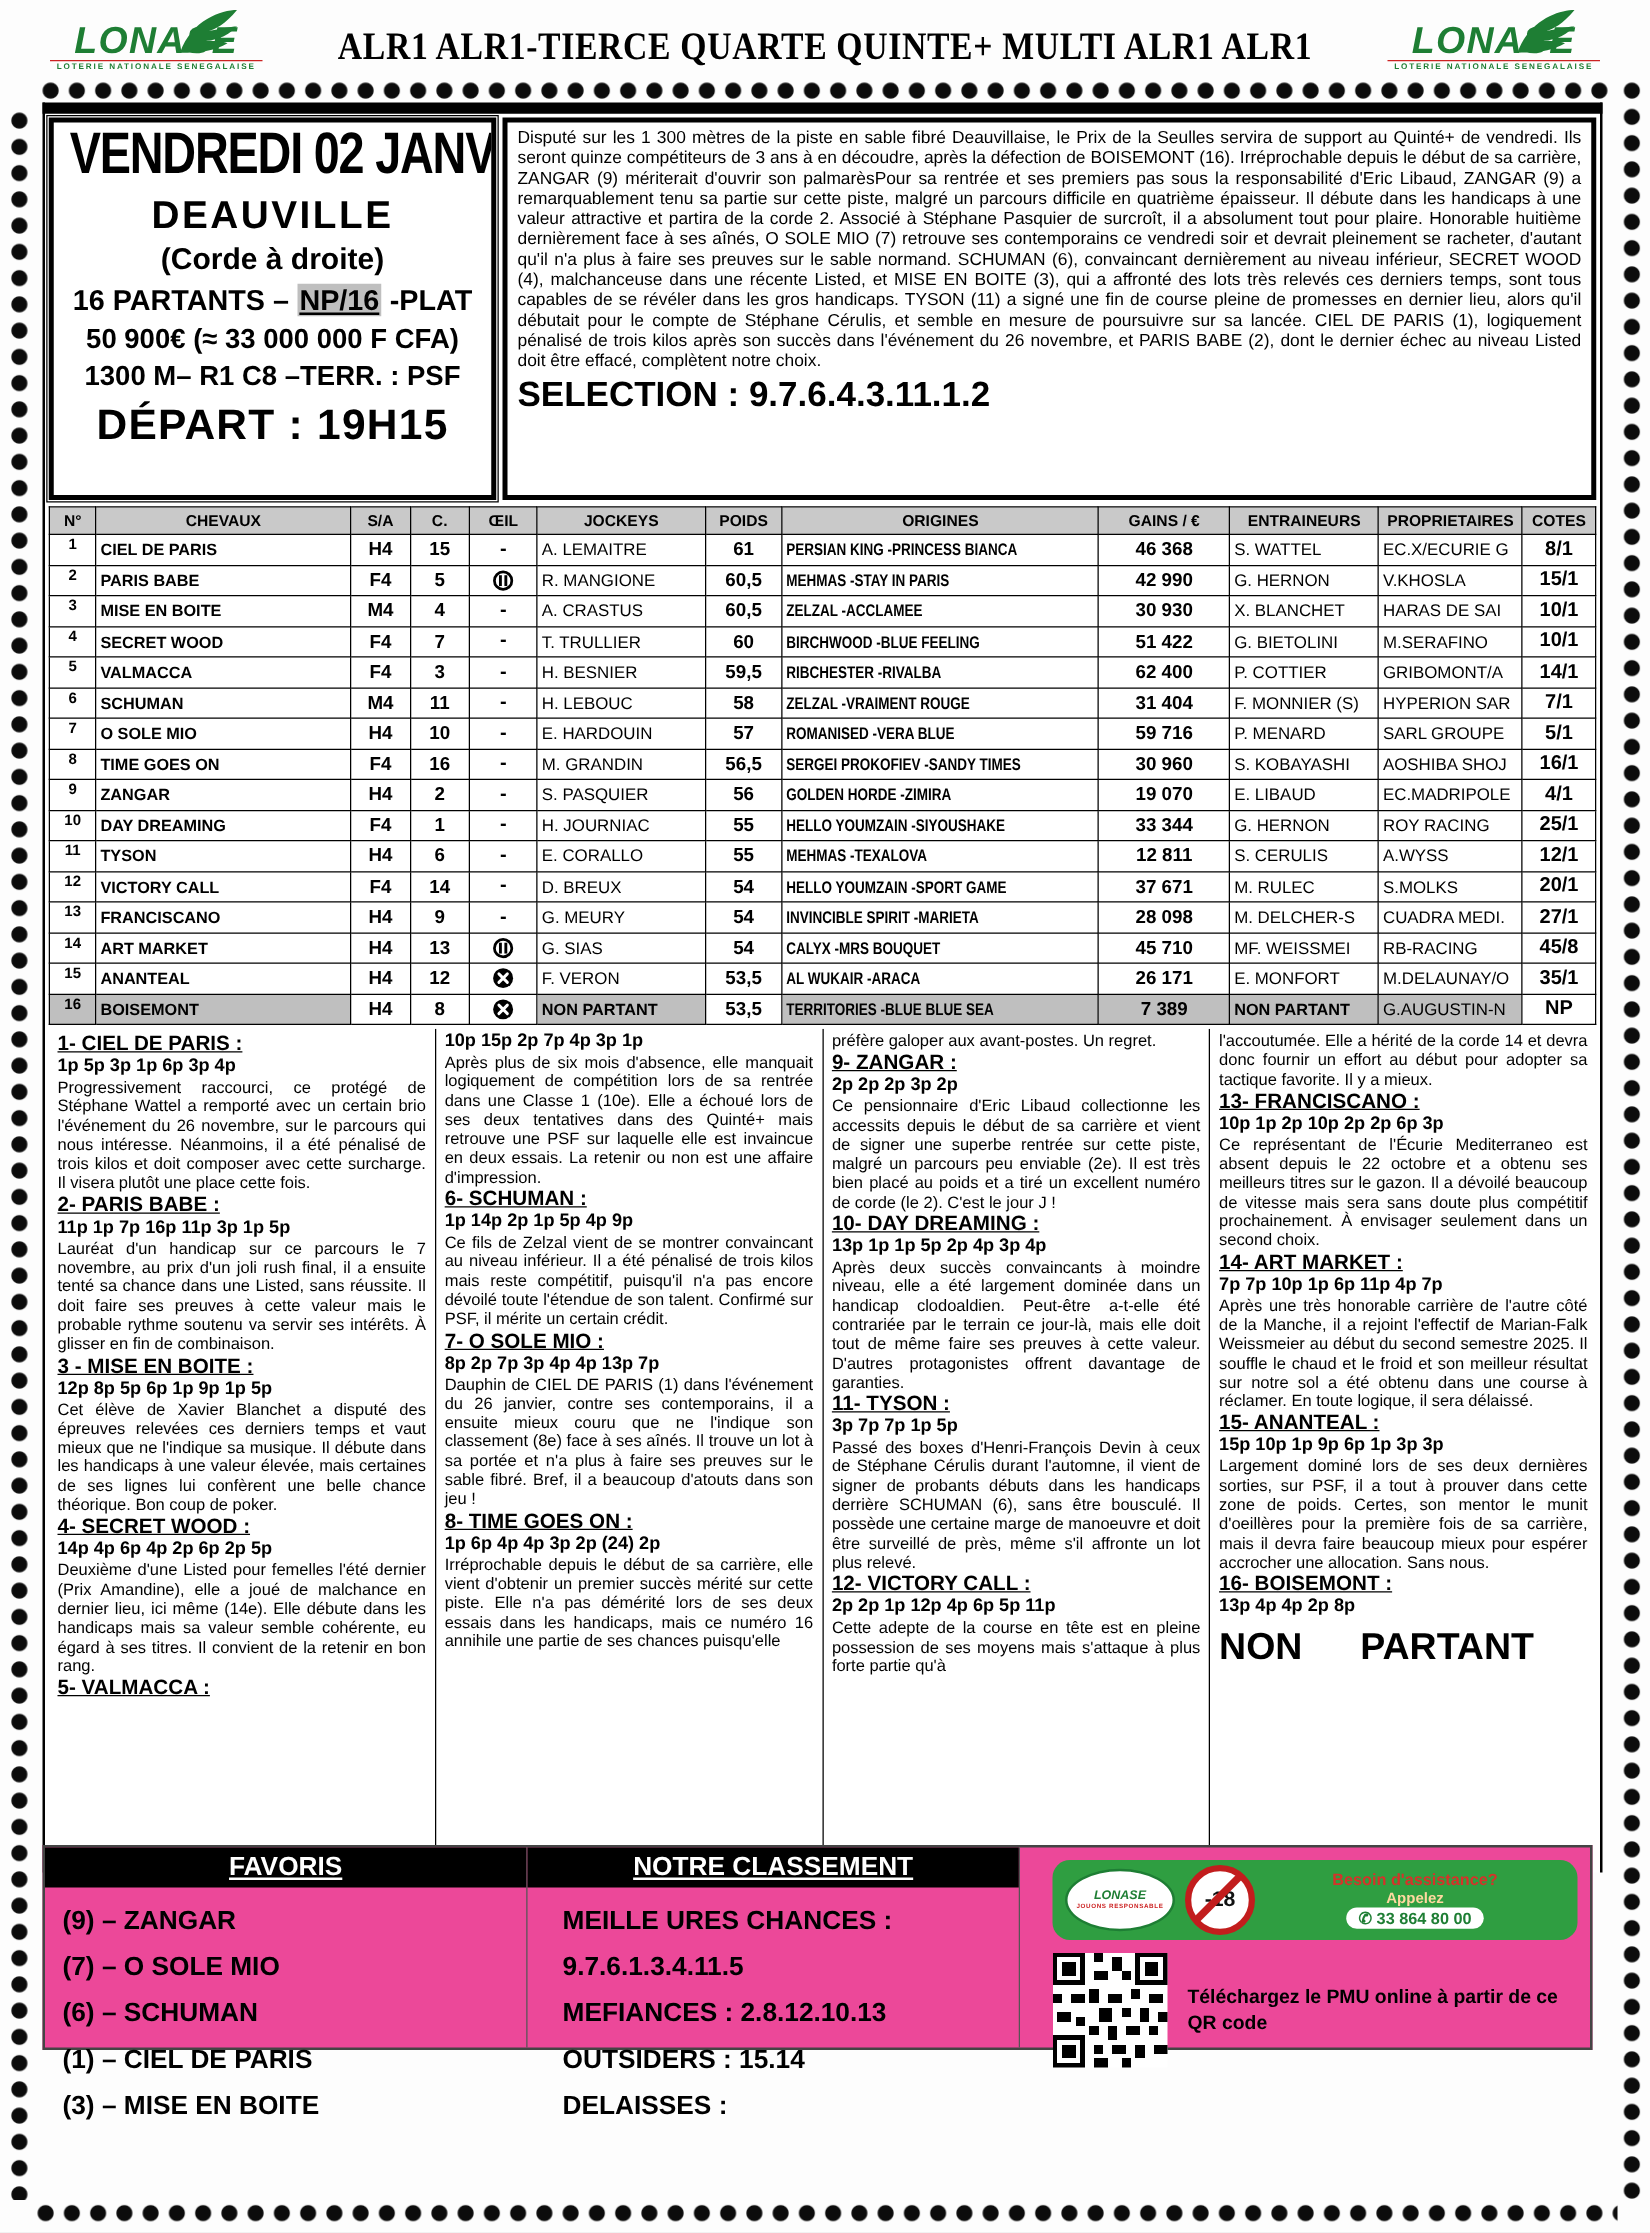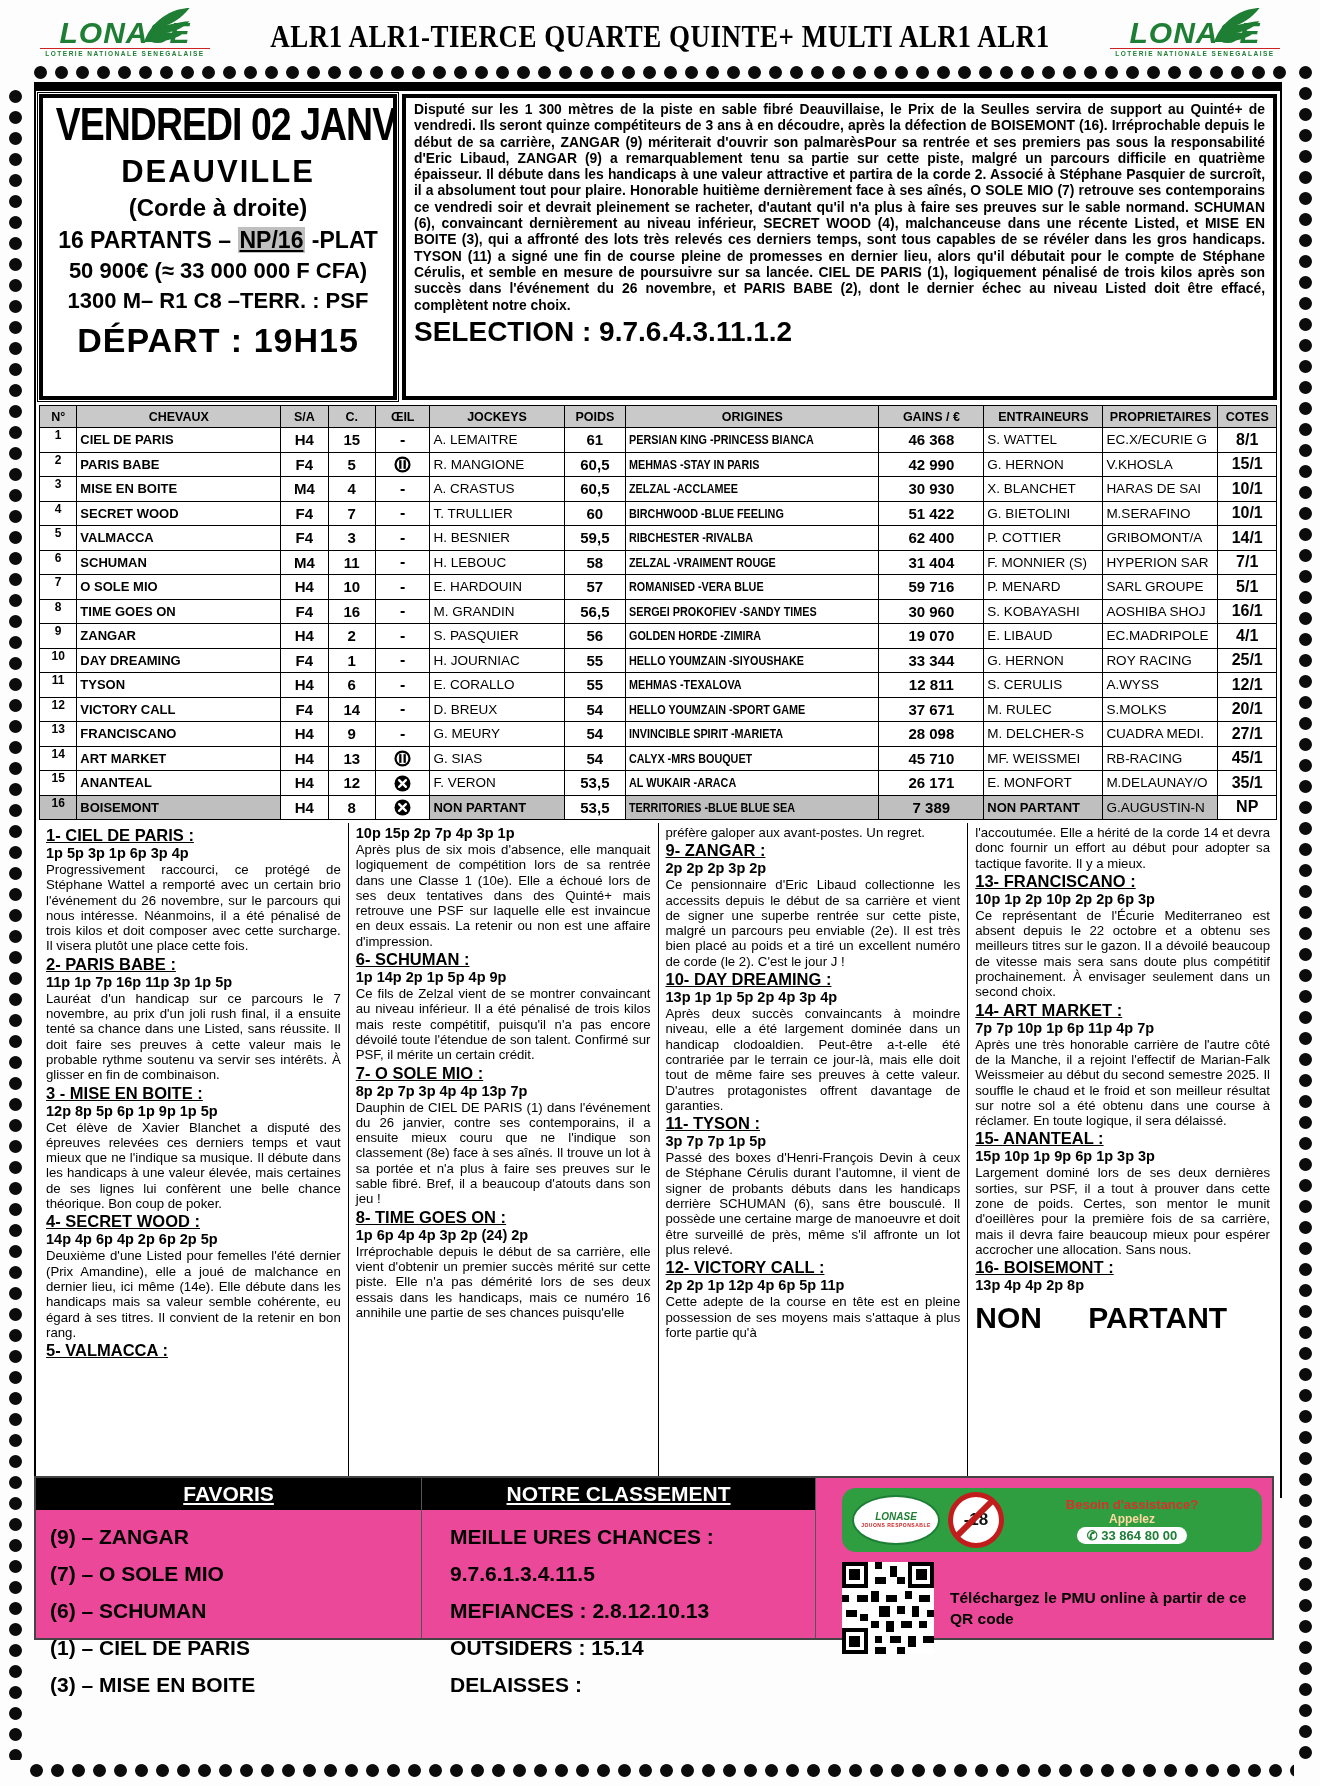--- a/index.html
+++ b/index.html
@@ -31,21 +31,21 @@
   .race-venue{font-weight:bold;font-size:31px;line-height:40px;letter-spacing:2px;margin-top:6px;}
   .race-corde{font-weight:bold;font-size:24px;line-height:32px;}
   .race-name{font-weight:bold;font-size:27px;line-height:36px;letter-spacing:1px;}
   .race-partants{font-weight:bold;font-size:23px;line-height:32px;}
   .race-np{background:#bfbfbf;text-decoration:underline;padding:0 2px;}
   .race-prize{font-weight:bold;font-size:22px;line-height:30px;}
   .race-dist{font-weight:bold;font-size:22px;line-height:30px;}
   .race-depart{font-weight:bold;font-size:34px;line-height:44px;letter-spacing:1px;margin-top:2px;}
   
   .intro-box{flex:1;box-sizing:border-box;border:4px solid #000;padding:3px 8px 0 8px;overflow:hidden;}
-  .intro-text{font-size:13.9px;font-weight:bold;line-height:16.3px;text-align:justify;}
+  .intro-text{font-size:13.9px;font-weight:normal;line-height:16.3px;text-align:justify;}
   .selection{font-weight:bold;font-size:28px;line-height:36px;margin-top:1px;}
   
   table.horses{width:100%;border-collapse:collapse;margin-top:5px;table-layout:fixed;}
   table.horses th{background:#c9c9c9;border:1px solid #000;font-size:12.5px;font-weight:bold;height:21px;padding:0;}
   table.horses td{border:1px solid #000;height:24.5px;padding:0 3px;white-space:nowrap;overflow:hidden;box-sizing:border-box;}
   td.col-num{font-size:12px;font-weight:bold;text-align:center;vertical-align:top;line-height:15px;}
   td.col-horse{font-size:13px;font-weight:bold;padding-left:8px;}
   td.col-sa,td.col-c{font-size:15px;font-weight:bold;text-align:center;}
   td.col-oeil{text-align:center;font-weight:bold;}
   td.col-jockey{font-size:13.5px;padding-left:6px;}
@@ -371,21 +371,21 @@
                 <circle cx="10" cy="10" r="8.2" fill="#fff" stroke="#000" stroke-width="2.6"></circle>
                 <rect x="6.1" y="4.9" width="2.7" height="10.2" fill="#000"></rect>
                 <rect x="11.2" y="4.9" width="2.7" height="10.2" fill="#000"></rect>
               </svg></td>
             <td class="col-jockey">G. SIAS</td>
             <td class="col-poids">54</td>
             <td class="col-orig"><span>CALYX -MRS BOUQUET</span></td>
             <td class="col-gains">45 710</td>
             <td class="col-trainer">MF. WEISSMEI</td>
             <td class="col-owner">RB-RACING</td>
-            <td class="col-cote">45/1</td>
+            <td class="col-cote">45/8</td>
           </tr>
           <tr>
             <td class="col-num">15</td>
             <td class="col-horse">ANANTEAL</td>
             <td class="col-sa">H4</td>
             <td class="col-c">12</td>
             <td class="col-oeil"><svg width="17" height="17" viewBox="0 0 20 20" style="vertical-align:middle">
                 <circle cx="10" cy="10" r="9.4" fill="#000"></circle>
                 <path d="M6 6 L14 14 M14 6 L6 14" stroke="#fff" stroke-width="2.7" stroke-linecap="round"></path>
               </svg></td>

